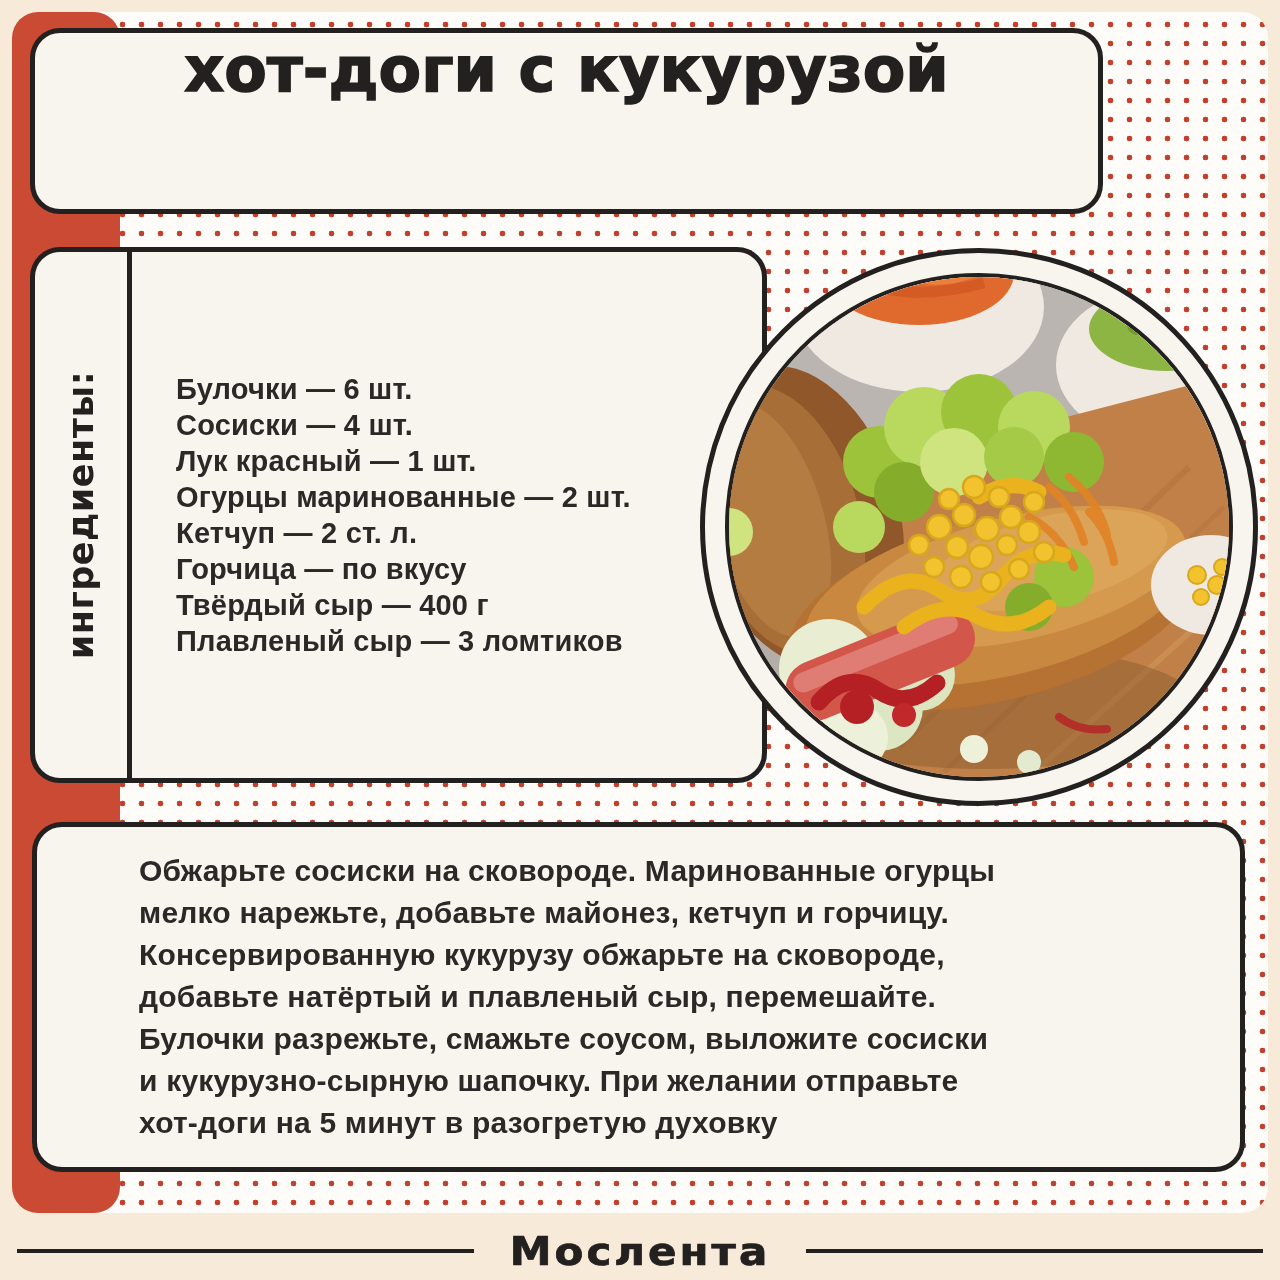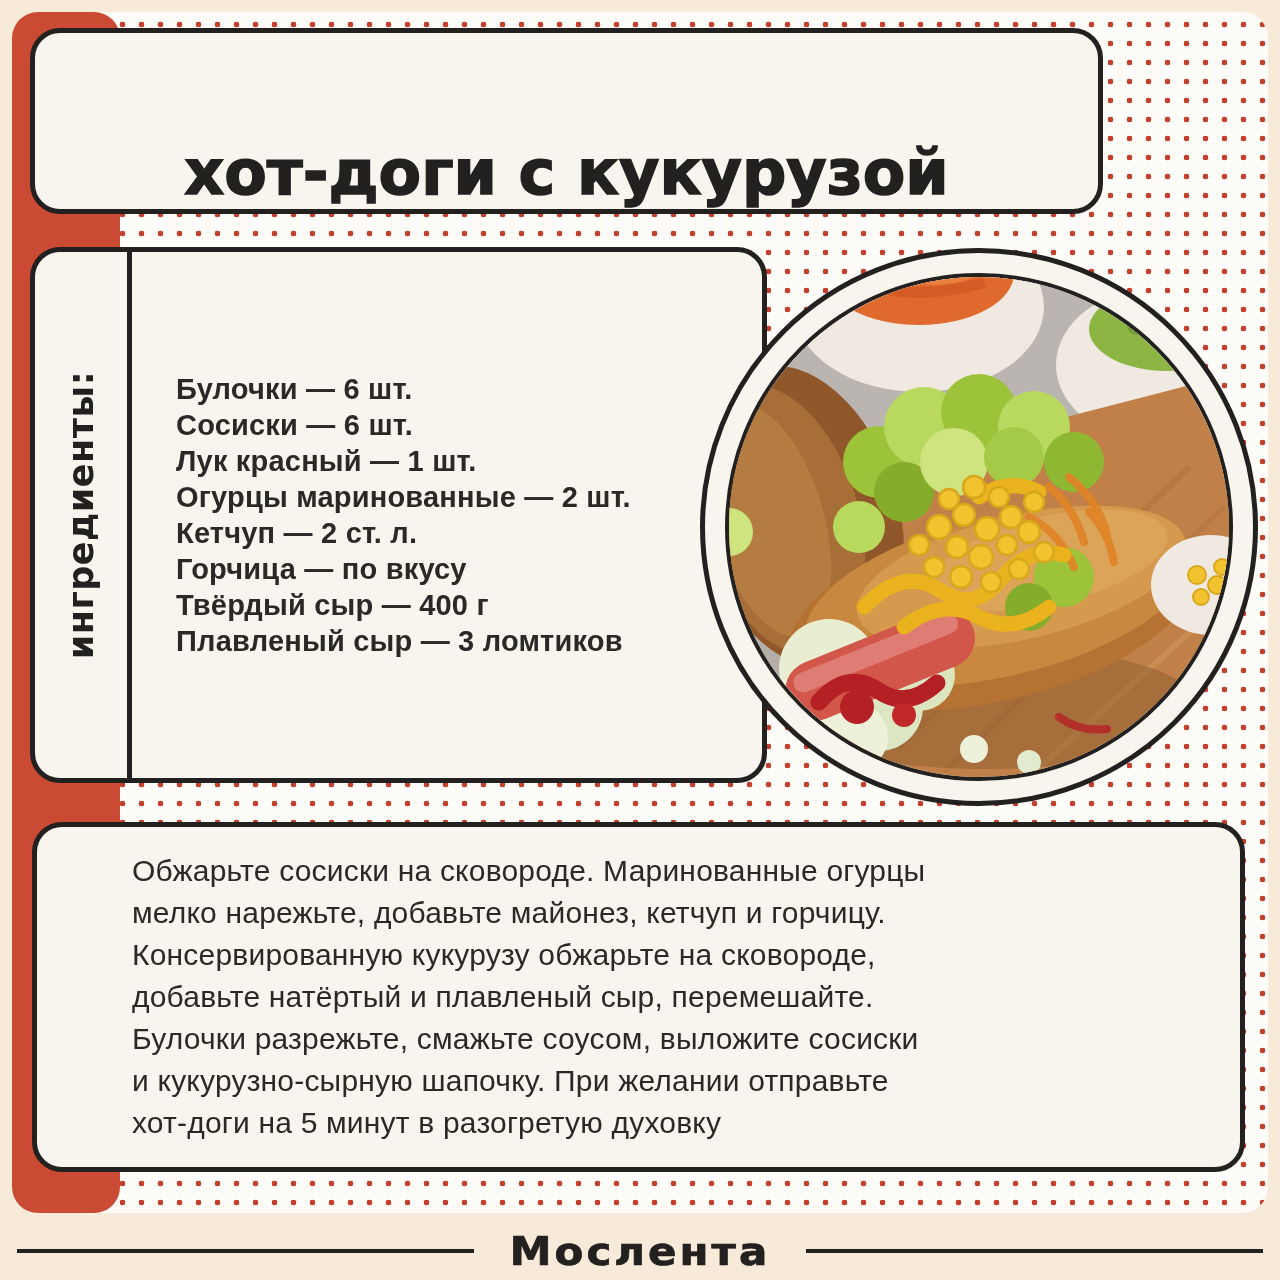--- a/index.html
+++ b/index.html
@@ -29,21 +29,21 @@
   }
   .red-band{
     position:absolute;left:0;top:0;width:108px;height:100%;
     background:var(--red);border-radius:26px;
   }
   .panel{
     position:absolute;background:var(--box);
     border:5px solid var(--ink);border-radius:30px;
   }
   .title-box{left:18px;top:16px;width:1073px;height:186px;
-    display:flex;align-items:flex-end;justify-content:center;}
+    display:flex;align-items:flex-start;justify-content:center;}
   .title-box h1{
     margin:0;font-family:"DejaVu Sans","Liberation Sans",sans-serif;
     font-size:62px;font-weight:bold;letter-spacing:0px;color:var(--ink);
     -webkit-text-stroke:1.5px var(--ink);white-space:nowrap;
   }
   .ingredients-box{left:18px;top:235px;width:737px;height:536px;}
   .ing-label-col{position:absolute;left:0;top:0;bottom:0;width:92px;}
   .ing-label{
     position:absolute;left:50%;top:50%;
     transform:translate(-50%,-50%) rotate(-90deg);
@@ -67,22 +67,22 @@
   .photo-inner{
     position:absolute;left:20px;top:20px;right:20px;bottom:20px;
     border:4px solid var(--ink);border-radius:50%;overflow:hidden;background:#b3aea8;
   }
   .photo-inner svg{display:block;width:100%;height:100%;}
   .instructions-box{
     left:20px;top:810px;width:1213px;height:350px;
     display:flex;flex-direction:column;justify-content:center;
   }
   .instructions-box p{
-    margin:9px;padding:0 60px 0 86px;
-    font-size:30px;font-weight:normal;line-height:42px;color:var(--text);
+    margin:16px;padding:0 60px 0 86px;
+    font-size:30px;font-weight:bold;line-height:42px;color:var(--text);
     white-space:pre-line;letter-spacing:0.2px;
   }
   .footer{
     position:absolute;left:17px;right:17px;top:1222px;height:58px;
     display:flex;align-items:center;gap:36px;
   }
   .rule{flex:1;height:4px;background:var(--ink);}
   .brand{
     font-family:"DejaVu Sans","Liberation Sans",sans-serif;
     font-size:42px;font-weight:bold;color:var(--ink);
@@ -103,21 +103,21 @@
 
     <div class="panel ingredients-box">
       <div class="ing-label-col">
         <span class="ing-label">ингредиенты:</span>
       </div>
       <div class="ing-divider"></div>
       <ul class="ing-list">
 
           <li class="ing-item">Булочки — 6 шт.</li>
 
-          <li class="ing-item">Сосиски — 6 шт.</li>
+          <li class="ing-item">Сосиски — 4 шт.</li>
 
           <li class="ing-item">Лук красный — 1 шт.</li>
 
           <li class="ing-item">Огурцы маринованные — 2 шт.</li>
 
 
           <li class="ing-item">Кетчуп — 2 ст. л.</li>
 
           <li class="ing-item">Горчица — по вкусу</li>
 

